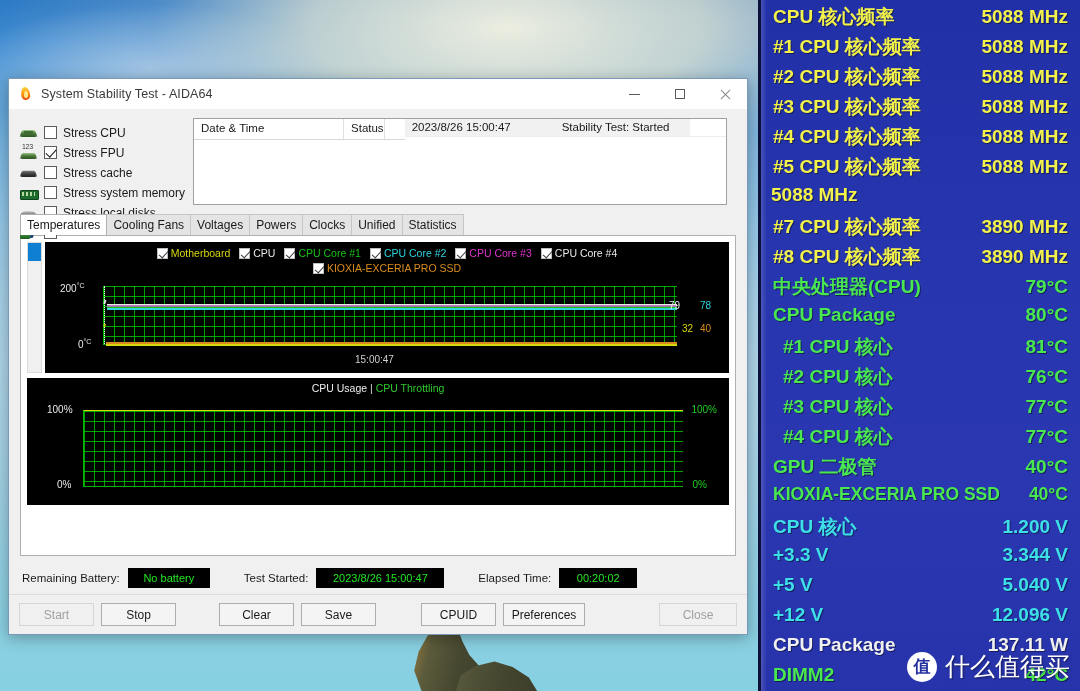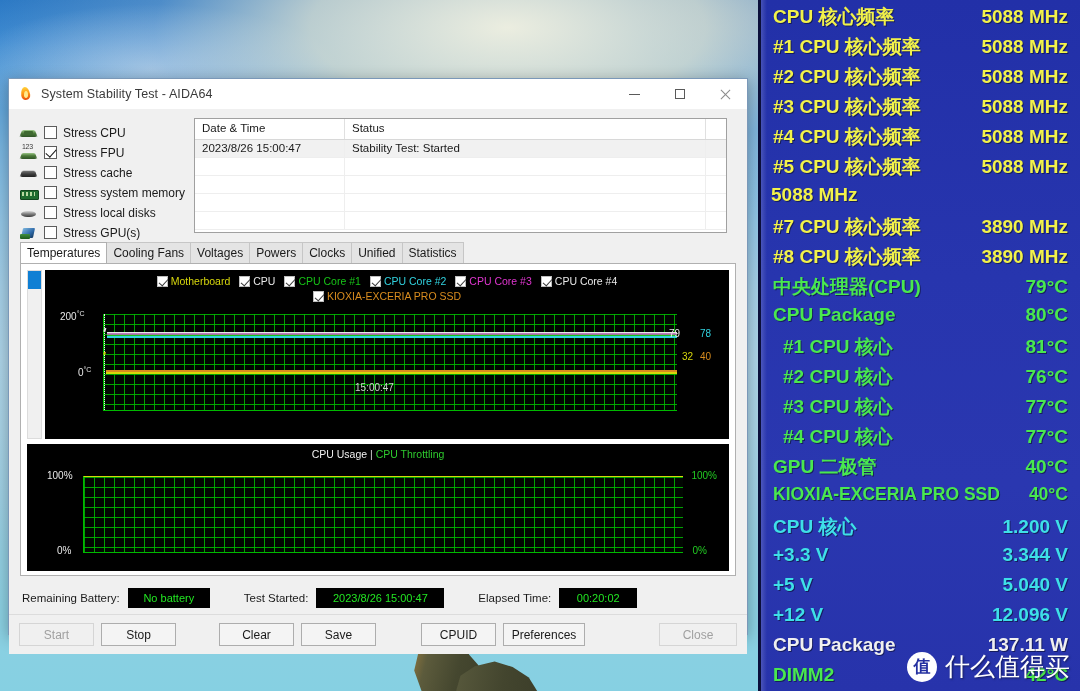--- a/index.html
+++ b/index.html
@@ -90,21 +90,21 @@
   .glyph-close::before { transform: rotate(45deg); }
   .glyph-close::after { transform: rotate(-45deg); }
 
   .win-body {
     flex: 1 1 auto; background: #f0f0f0;
     padding: 9px 11px 0 11px;
     display: flex; flex-direction: column;
   }
 
   
-  .top-row { display: flex; height: 115px; flex: 0 0 auto; }
+  .top-row { display: flex; height: 87px; flex: 0 0 auto; }
   .stress-list { width: 166px; padding-top: 5px; }
   .stress-item {
     display: flex; align-items: center; height: 19px; margin-bottom: 1px;
   }
   .stress-icon {
     width: 18px; height: 16px; margin-right: 6px;
     position: relative; flex: 0 0 auto;
   }
   .ic-cpu::before {
     content: ""; position: absolute; left: 1px; top: 4px; width: 15px; height: 8px;
@@ -160,21 +160,21 @@
     content: ""; position: absolute; left: 3px; top: 0px;
     width: 5px; height: 9px;
     border: solid #1a1a1a; border-width: 0 1.6px 1.6px 0;
     transform: rotate(42deg);
   }
   .stress-label { font-size: 12px; color: #1a1a1a; white-space: nowrap; }
 
   .log-wrap {
     flex: 1 1 auto; margin-left: 8px; margin-right: 9px;
     border: 1px solid #a0a0a0; background: #ffffff;
-    display: flex; flex-direction: column; overflow: hidden;
+    display: flex; overflow: hidden;
   }
   .log-head { display: flex; height: 21px; border-bottom: 1px solid #d8d8d8; background: #fff; }
   .log-th {
     font-size: 11.5px; color: #1a1a1a; padding: 3px 0 0 7px;
     border-right: 1px solid #e0e0e0;
   }
   .th-dt { width: 150px; }
   .th-status { flex: 1 1 auto; }
   .th-end { width: 20px; border-right: none; }
   .log-row { display: flex; height: 18px; border-bottom: 1px solid #eeeeee; }
@@ -429,21 +429,21 @@
       <div class="tab">Cooling Fans</div>
       <div class="tab">Voltages</div>
       <div class="tab">Powers</div>
       <div class="tab">Clocks</div>
       <div class="tab">Unified</div>
       <div class="tab">Statistics</div>
     </div>
 
     <div class="charts-area">
 
-      <div class="chart-block" style="height:169px;">
+      <div class="chart-block" style="height:131px;">
         <div class="vscroll">
           <div class="vscroll-thumb"></div>
         </div>
         <div class="chart-canvas">
 
           <div class="legend-row r1">
             <div class="legend-item">
               <div class="cb-dark"></div>
               <span style="color:#d6d60c">Motherboard</span>
             </div>

